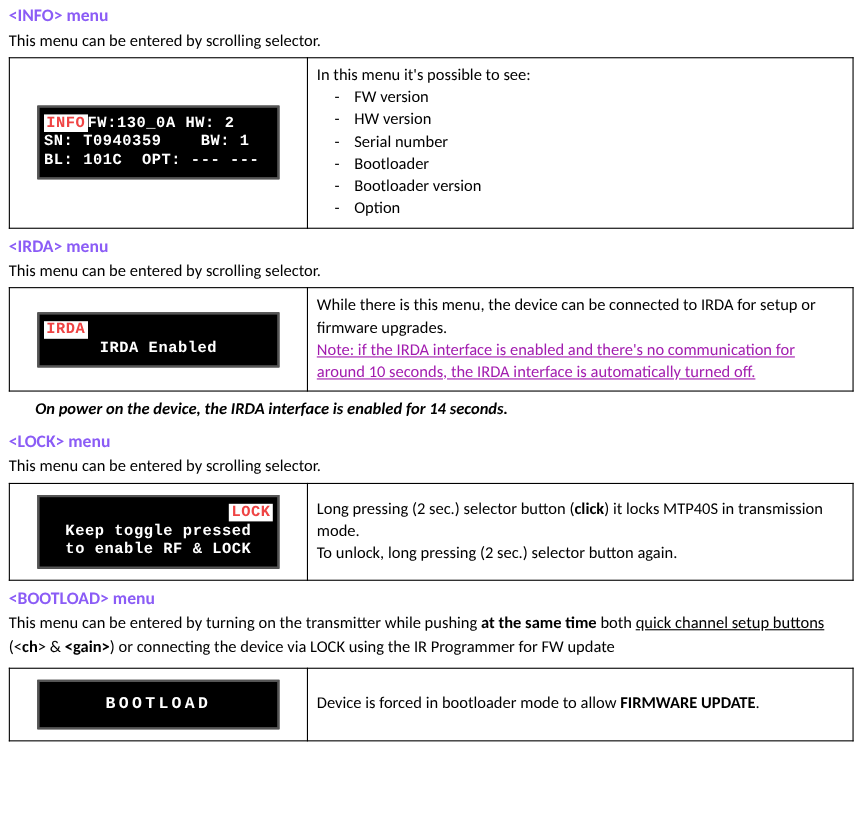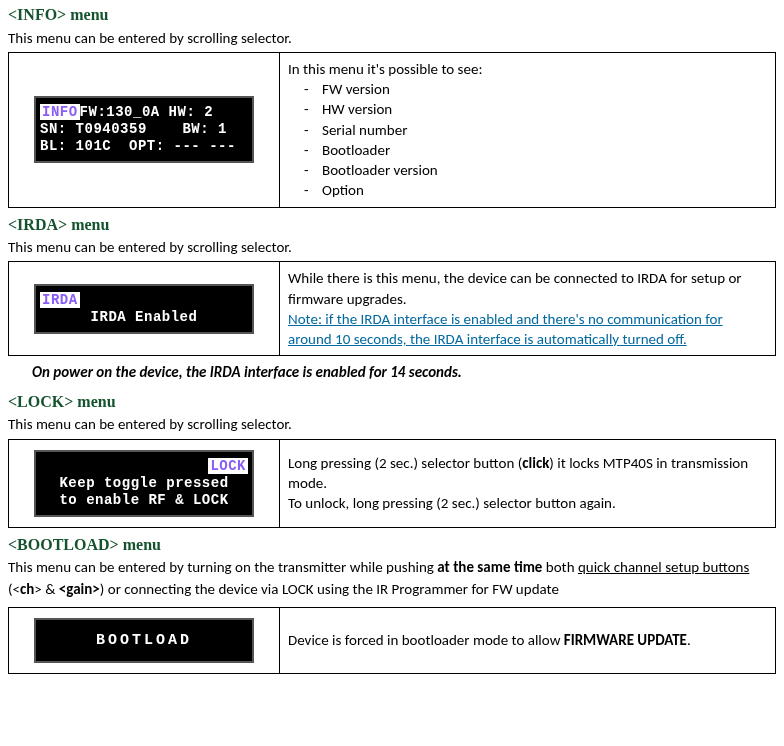--- a/index.html
+++ b/index.html
@@ -7,25 +7,24 @@
     width:784px;
     font-family:"Calibri","Segoe UI",Arial,sans-serif;
     font-size:15px;
     line-height:1.35;
     color:#000;
     background:#fff;
     padding:4px 8px 20px 8px;
     box-sizing:border-box;
   }
   .heading {
-    color:#14532d;
+    color:#8b5cf6;
     font-weight:bold;
     font-size:16px;
     margin:0 0 2px 0;
-    font-family:Liberation Serif, serif;
   }
   p.desc { margin:0 0 4px 0; }
   .bootload-desc { margin:0 0 6px 0; line-height:1.45; }
   .bootload-desc .u { text-decoration:underline;margin-top:34px; }
   .bootload-desc .b { font-weight:bold; }
   table.section {
     border-collapse:collapse;
     width:100%;
     margin-bottom:6px;
   }
@@ -52,21 +51,21 @@
     width:220px;
     padding:6px 4px;
     box-sizing:border-box;
     text-align:left;
     border:2px solid #555;
     white-space:pre;
     letter-spacing:0.5px;
   }
   .lcd span.inv {
     background:#fff;
-    color:#8b5cf6;
+    color:#ef4444;
     padding:0 2px;
   }
   .lcd.center-line { text-align:center; }
   .lcd.boot { text-align:center; padding:12px 16px; font-size:15px; letter-spacing:3px; }
   
   ul.menu-list {
     margin:0 0 0 0;
     padding:0 0 0 34px;
     list-style:none;
   }
@@ -74,21 +73,21 @@
     position:relative;
     margin:0;
     padding:0;
   }
   ul.menu-list li::before {
     content:"-";
     position:absolute;
     left:-18px;
   }
   .note-red {
-    color:#0369a1;
+    color:#a21caf;
     text-decoration:underline;
   }
   .power-note {
     font-style:italic;
     font-weight:bold;
     margin:0 0 8px 24px;
   }
 </style>
 </head>
 <body>

